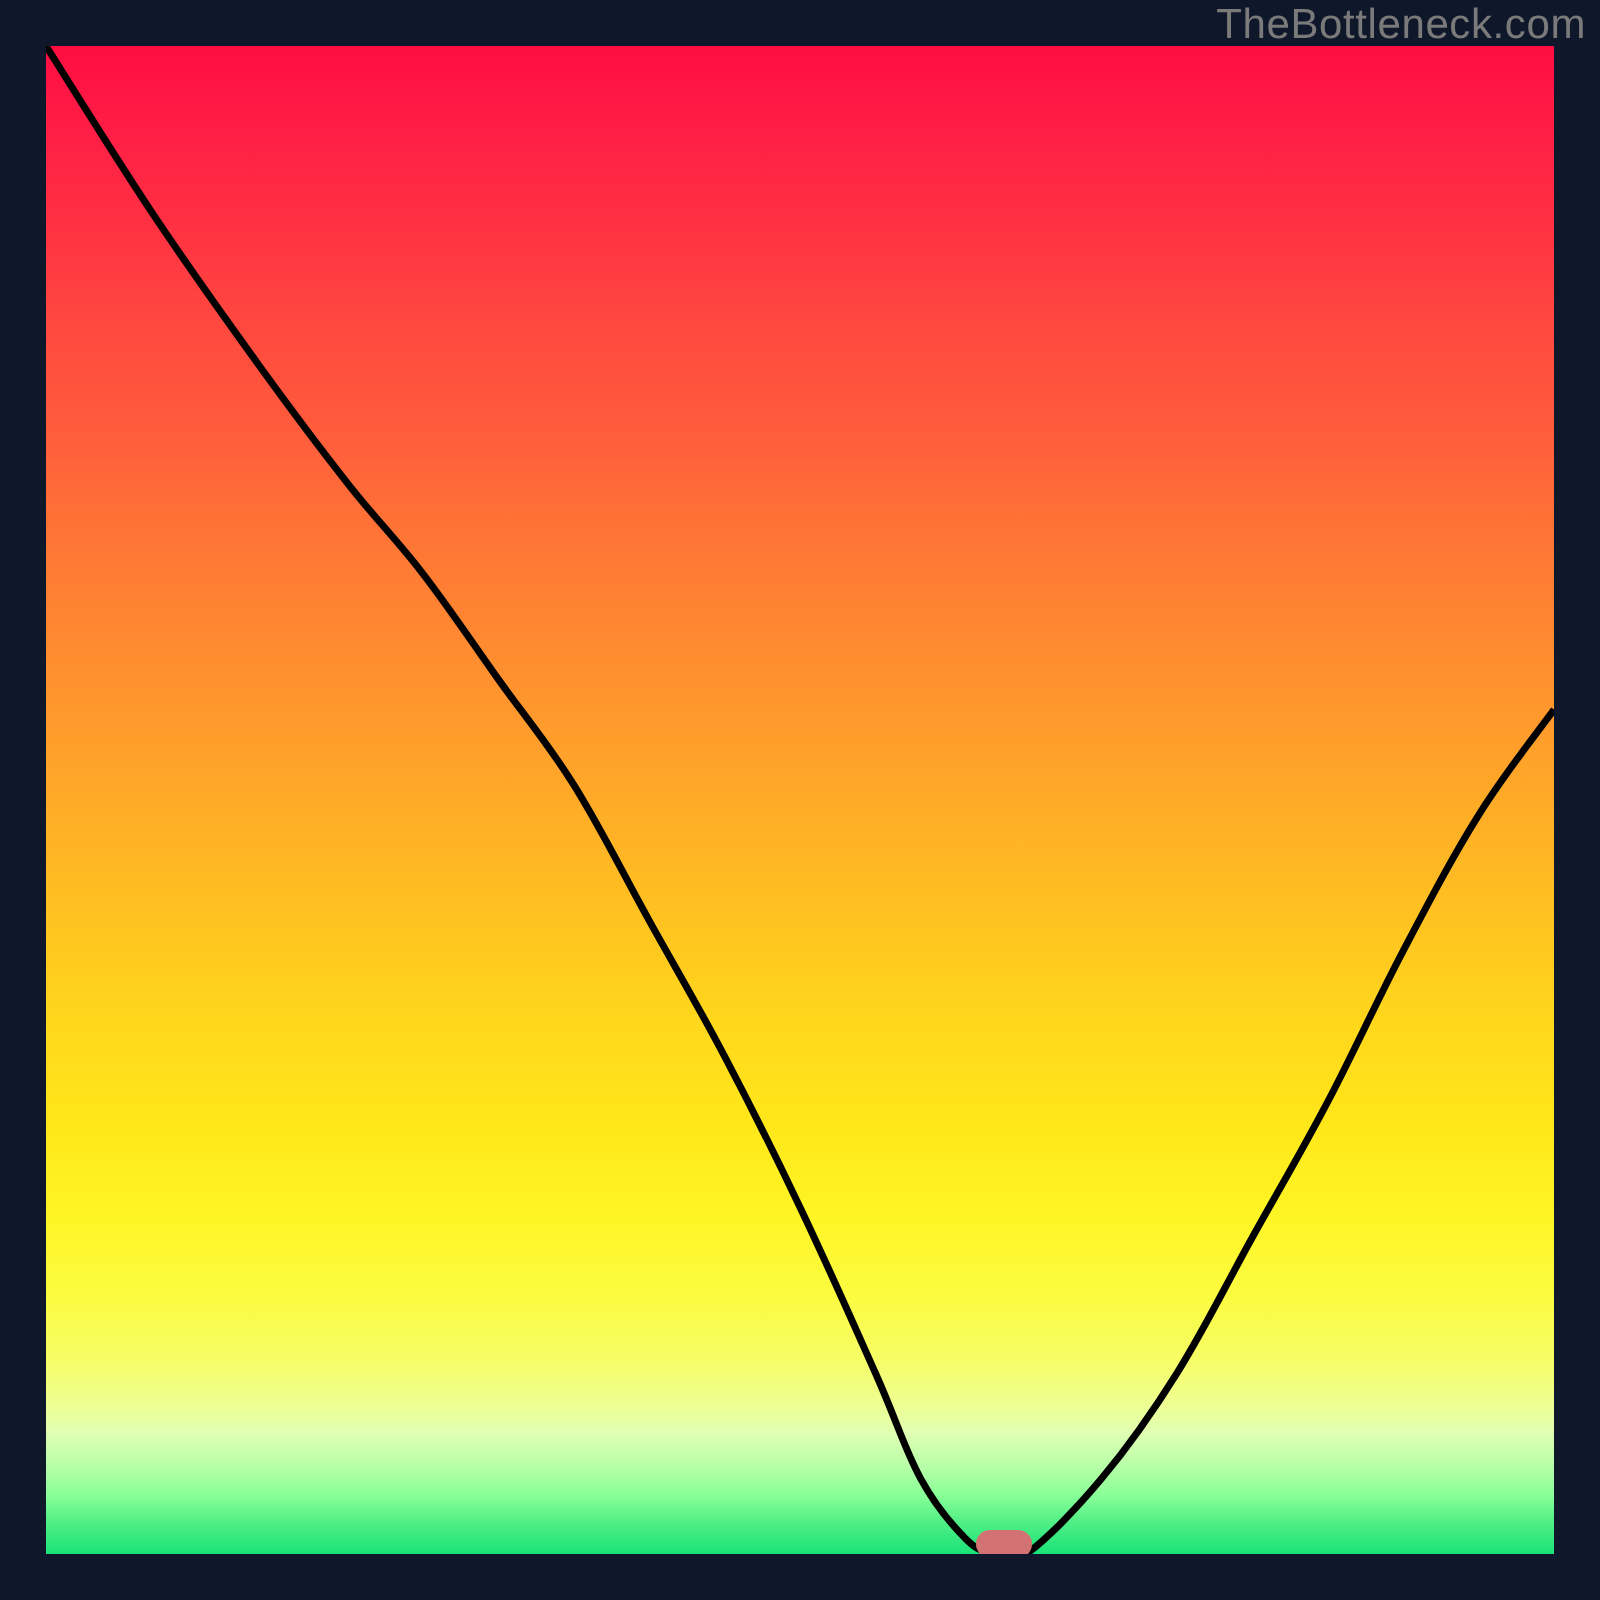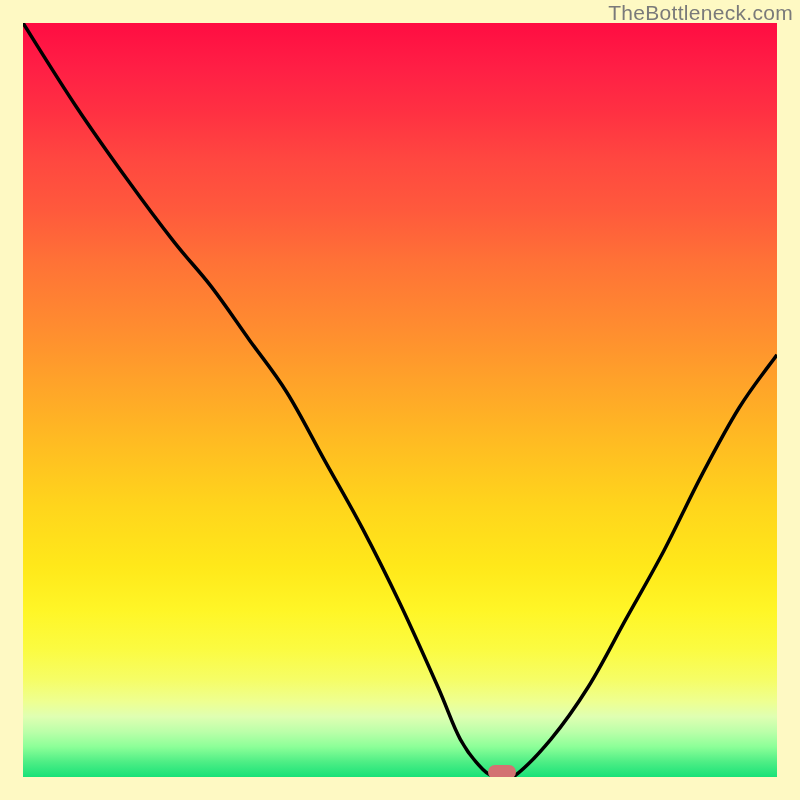--- a/index.html
+++ b/index.html
@@ -8,21 +8,21 @@
     width: 800px;
     height: 800px;
     background: #000;
     overflow: hidden;
     font-family: Arial, sans-serif;
   }
   .frame {
     position: relative;
     width: 800px;
     height: 800px;
-    background: #fef9c3;
+    background: #0f172a;
   }
   .plot-area {
     position: absolute;
     left: 23px;
     top: 23px;
     width: 754px;
     height: 754px;
     overflow: hidden;
   }
   .gradient {

